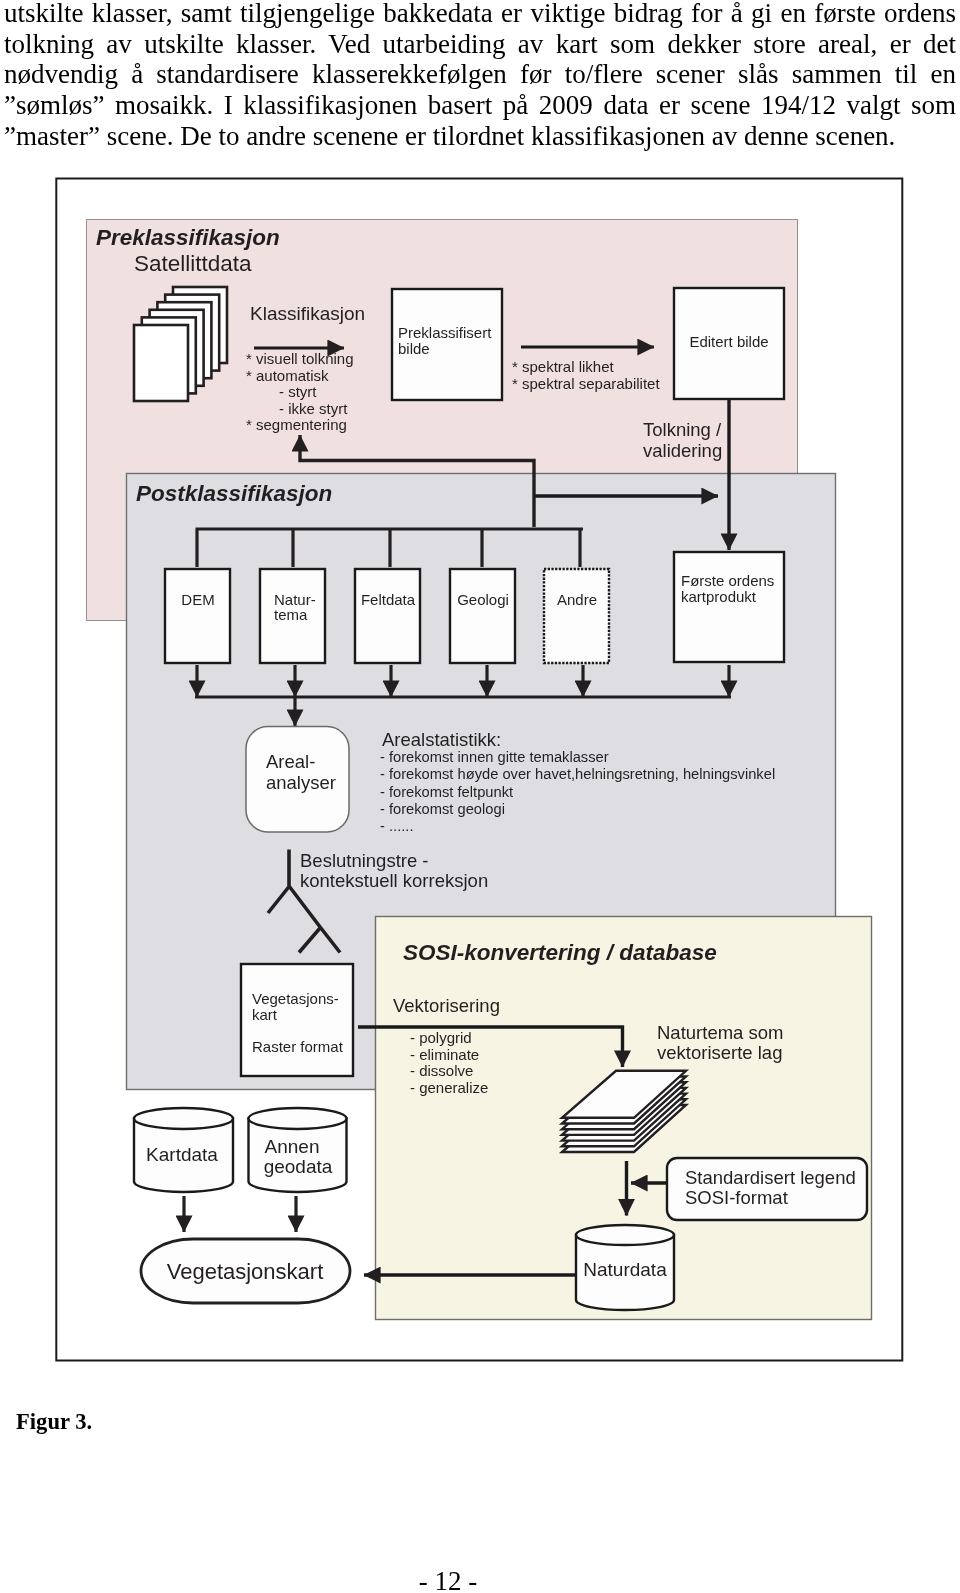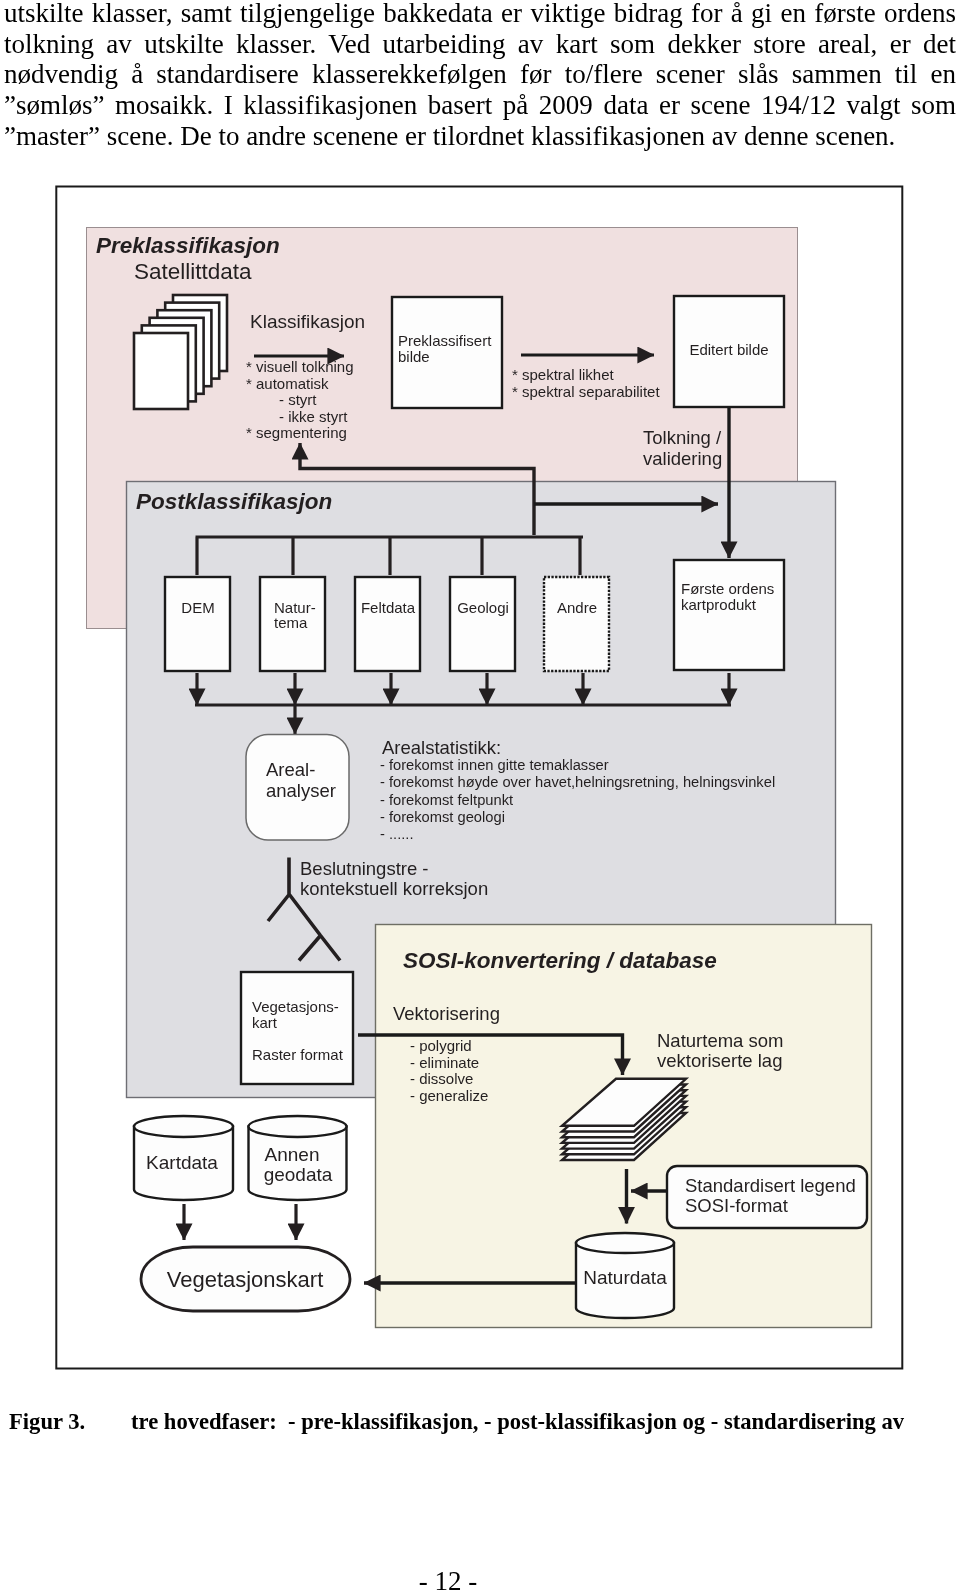--- a/index.html
+++ b/index.html
@@ -1,21 +1,21 @@
 <!DOCTYPE html>
 <html><head>
 <meta charset="utf-8">
 <style>
   html,body{margin:0;padding:0;background:#ffffff;-webkit-font-smoothing:antialiased;}
   body{width:960px;height:1593px;overflow:hidden;font-family:"Liberation Serif",serif;}
   .page{position:relative;width:960px;height:1593px;}
   .body-text{position:absolute;left:4px;top:-2px;width:952px;font-size:27px;line-height:30.7px;text-align:justify;color:#000;}
-  .fig-wrap{position:absolute;left:54px;top:184px;width:850px;height:1190px;}
+  .fig-wrap{position:absolute;left:54px;top:176px;width:850px;height:1190px;}
   .caption{position:absolute;left:4px;top:1409px;width:952px;font-size:22.6px;line-height:26px;color:#000;font-weight:bold;}
-  .caption .lbl{position:absolute;left:5px;top:0;font-family:Liberation Serif, serif;}
+  .caption .lbl{position:absolute;left:12px;top:0;font-family:Liberation Serif, serif;}
   .caption .txt{position:absolute;left:127px;top:0;width:821px;}
   .caption .txt > div{white-space:pre;}
   .pagenum{position:absolute;left:-32px;top:1566px;width:960px;text-align:center;font-size:27px;}
   #diagram text{font-family:"Liberation Sans",sans-serif;fill:#231f20;}
   #diagram text.ttl{font-weight:bold;font-style:italic;font-size:22.5px;}
   #diagram text.h0{font-size:22.5px;}
   #diagram text.h1{font-size:19px;}
   #diagram text.h2{font-size:18.5px;}
   #diagram text.h3{font-size:18.5px;}
   #diagram text.bx{font-size:15px;}
@@ -201,18 +201,17 @@
       <rect x="141" y="1241" width="209" height="64" rx="52" ry="32" fill="#fdfdfd" stroke="#231f20" stroke-width="2.8"></rect>
       <text class="vk" x="245" y="1281" text-anchor="middle">Vegetasjonskart</text>
 
       <line x1="577" y1="1277" x2="364" y2="1277" stroke="#1a1a1a" stroke-width="3.4" marker-end="url(#ah)"></line>
     </svg>
   </div>
 
   <div class="caption">
     <span class="lbl">Figur 3.</span>
     <div class="txt">
-      <div>tre hovedfaser:  - pre-klassifikasjon, - post-klassifikasjon og - standardisering av</div>
     </div>
   </div>
 
   <div class="pagenum">- 12 -</div>
 </div>
 
 </body></html>

